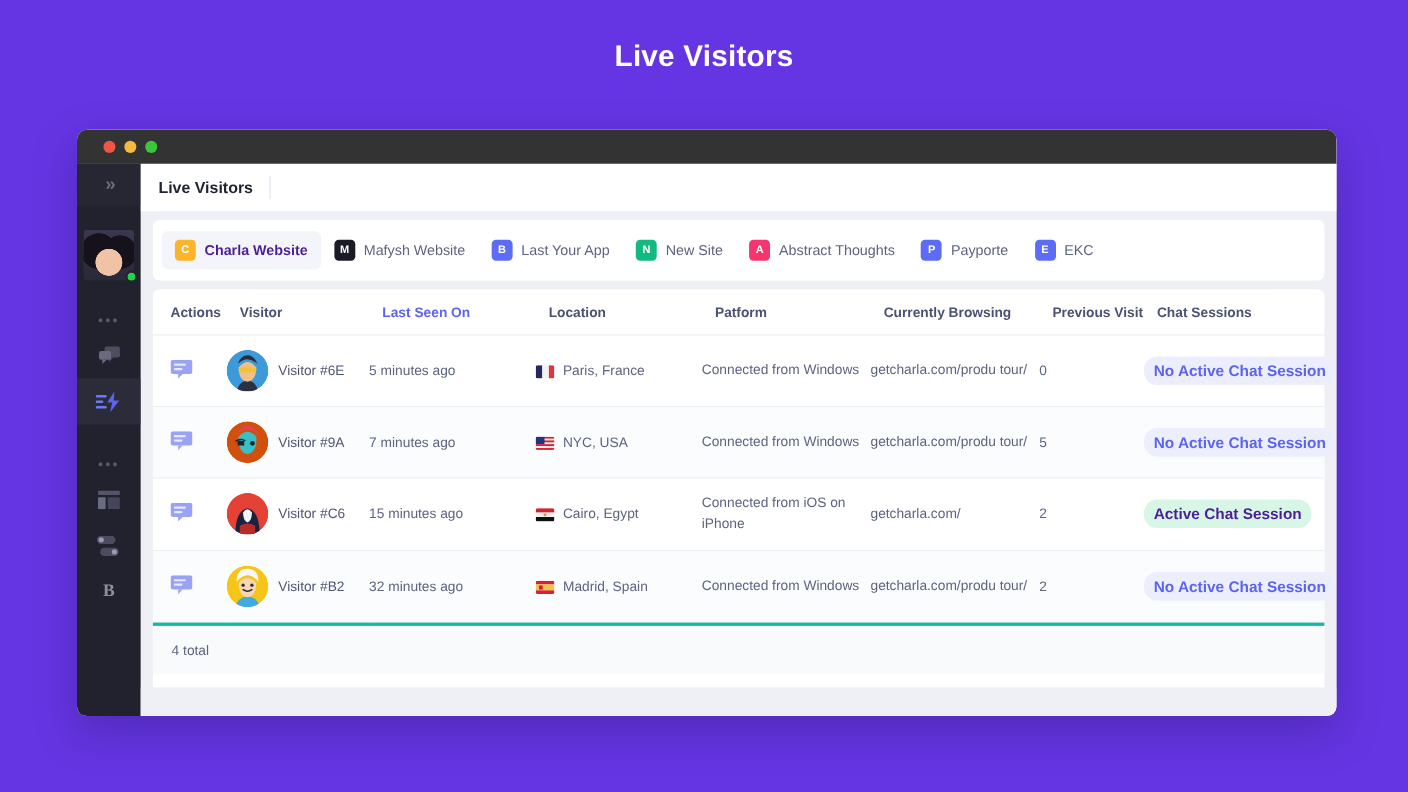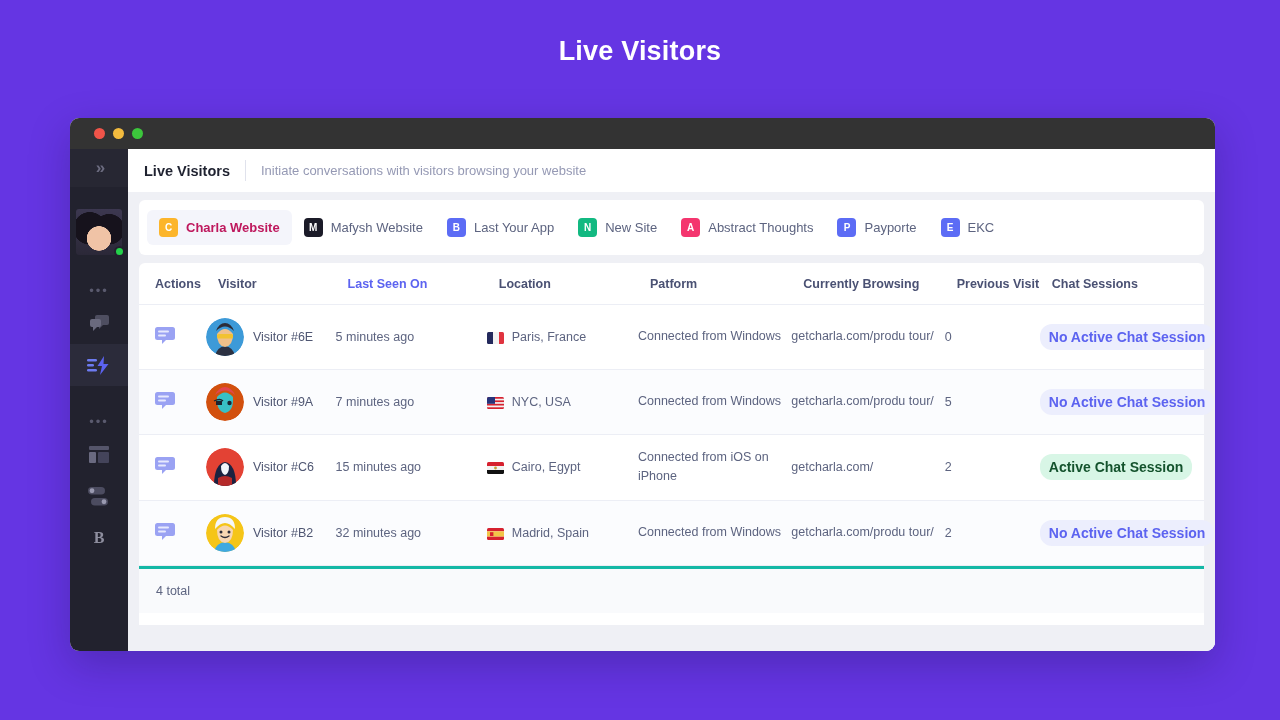--- a/index.html
+++ b/index.html
@@ -136,21 +136,21 @@
   .tab-badge {
     width: 19px; height: 19px;
     border-radius: 4px;
     color: #ffffff;
     font-size: 10px;
     font-weight: bold;
     display: flex; align-items: center; justify-content: center;
     flex-shrink: 0;
   }
   .tab-label { font-size: 13px; color: #5d6480; font-weight: 500;}
-  .tab.selected .tab-label { color: #be185d; font-weight: bold; }
+  .tab.selected .tab-label { color: #4c1d95; font-weight: bold; }
 
   
   .table-card {
     background: #ffffff;
     margin: 8px 11px 0 11px;
     border-radius: 6px 6px 0 0;
     flex: 1;
     min-height: 0;
     display: flex;
     flex-direction: column;
@@ -202,21 +202,21 @@
 
   .badge {
     display: inline-block;
     font-size: 14px;
     font-weight: bold;
     padding: 5px 9px;
     border-radius: 12px;
     white-space: nowrap;
   }
   .badge.inactive { background: #eceefd; color: #5c63f0; }
-  .badge.active { background: #d8f6e6; color: #14532d; }
+  .badge.active { background: #d8f6e6; color: #4c1d95; }
 
   .table-footer {
     background: #f9fafc;
     padding: 15px 0 15px 17px;
     font-size: 12.5px;
     color: #5d6480;
     border-top: 3px solid #14b8a6;
     border-radius: 0 0 0 0;
   }
   .bottom-filler { height: 26px; background: #eff0f5; }
@@ -288,21 +288,20 @@
       <div class="sb-item">
         <span class="sb-letter">B</span>
       </div>
     </div>
 
     <div class="main">
 
       <div class="topbar">
         <span class="topbar-title">Live Visitors</span>
         <span class="topbar-sep"></span>
-        <span class="topbar-sub">Initiate conversations with visitors browsing your website</span>
       </div>
 
       <div class="tabs-card" id="tabs">
           <div class="tab selected">
             <span class="tab-badge" style="background: rgb(252, 181, 43);">C</span>
             <span class="tab-label">Charla Website</span>
           </div>
           <div class="tab">
             <span class="tab-badge" style="background: rgb(27, 27, 40);">M</span>
             <span class="tab-label">Mafysh Website</span>

